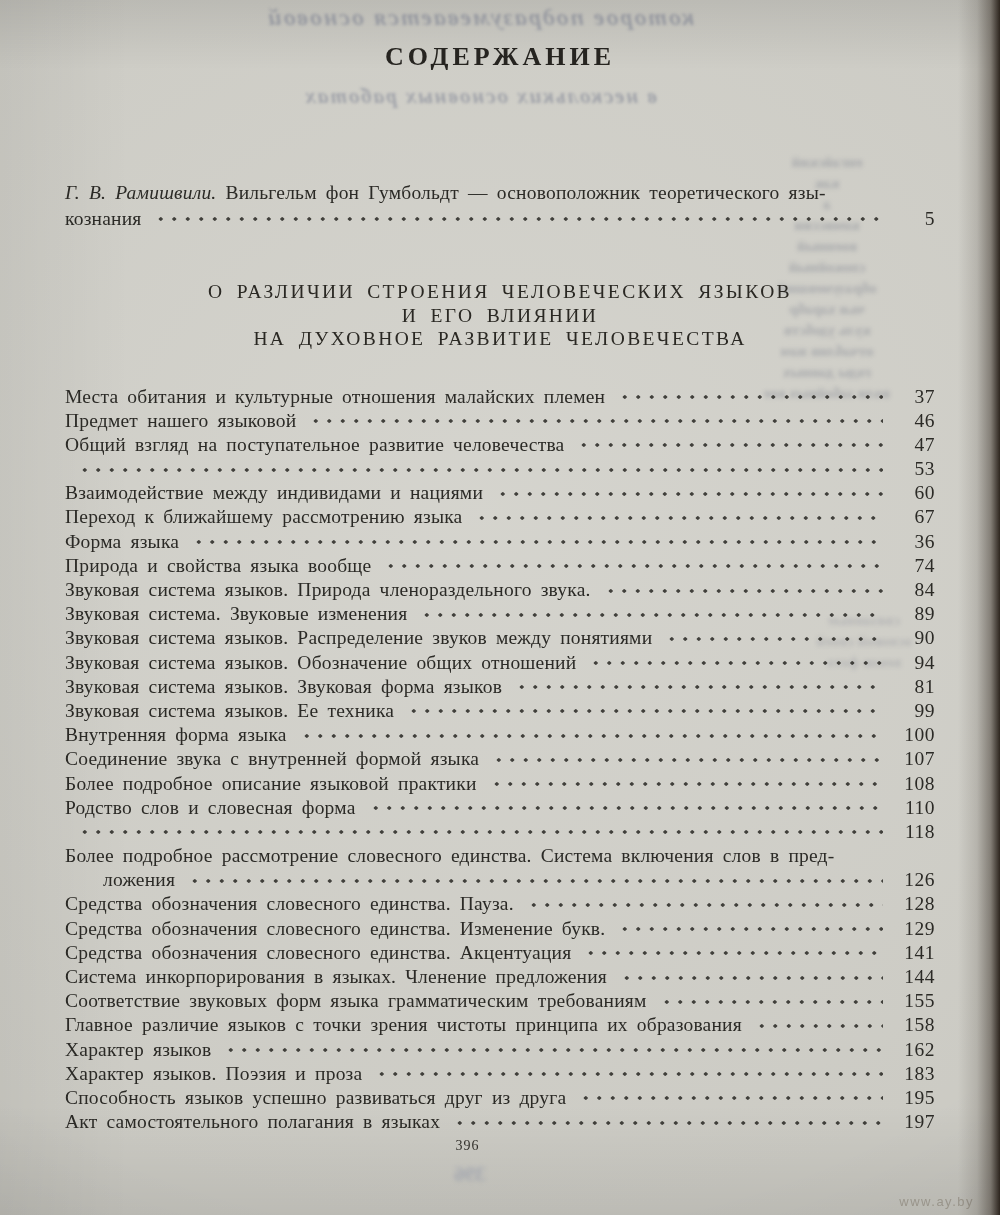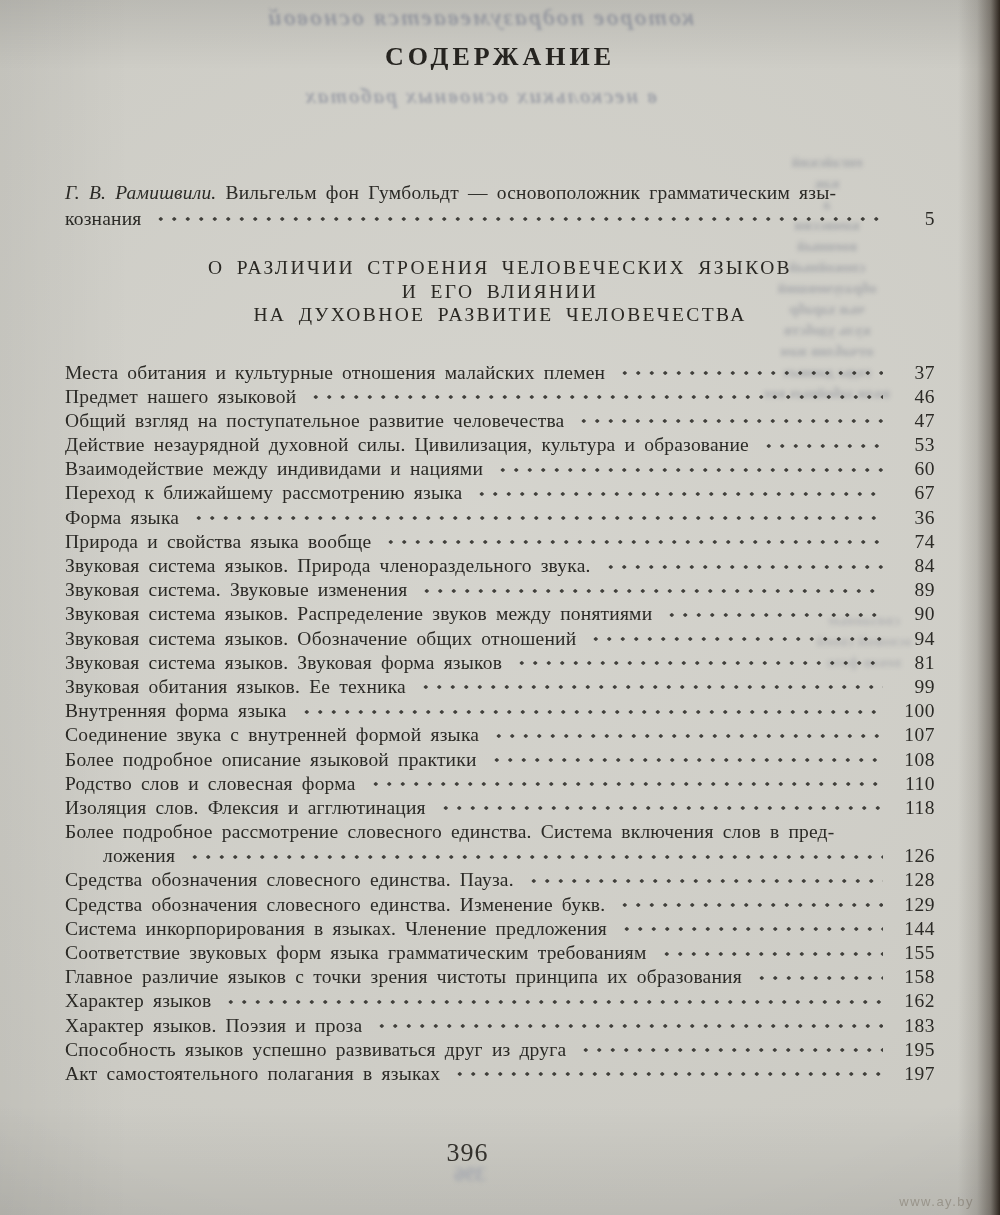--- a/index.html
+++ b/index.html
@@ -51,30 +51,30 @@
   .author-name{font-style:italic;}
   .row{display:flex;align-items:flex-start;}
   .row .label{white-space:nowrap;}
   .leader{
     flex:1;min-width:14px;height:1em;margin:0 10px 0 10px;align-self:baseline;
     background-image:radial-gradient(circle, rgba(43,42,38,0.88) 1.5px, rgba(43,42,38,0) 1.9px);
     background-size:13.5px 6px;background-repeat:repeat-x;background-position:3px calc(100% - 4px);
   }
   .pagenum{flex:none;min-width:42px;text-align:right;letter-spacing:0.5px;}
   .heading{
-    margin-top:24px;text-align:center;font-size:19.5px;line-height:23.5px;
+    margin-top:48px;text-align:center;font-size:19.5px;line-height:23.5px;
     letter-spacing:2.4px;color:#2a2823;word-spacing:5px;
   }
   .toc{margin-top:34px;font-size:19.5px;word-spacing:4px;letter-spacing:0.2px;}
   .toc .row, .toc .row-full{height:24.2px;line-height:24.2px;}
   .toc .row-full{white-space:nowrap;}
   .indent{padding-left:38px;}
   .folio{
     position:absolute;top:1138px;left:0;right:65px;text-align:center;
-    font-size:26px;letter-spacing:1px;color:#33312c;
+    font-size:14px;letter-spacing:1px;color:#33312c;
   }
   .watermark{
     position:absolute;right:26px;bottom:6px;
     font-family:"Liberation Sans","DejaVu Sans",sans-serif;
     font-size:13px;letter-spacing:1.5px;color:rgba(125,118,105,0.55);
   }
 </style>
 </head>
 <body>
 
@@ -99,21 +99,21 @@
   <div class="bleed-col bleed-col-mid" id="bleedcol-mid">
       <div>связанные</div>
       <div>основой  своей</div>
       <div>веков  фото</div>
     </div>
 
   <div class="content">
     <h1 class="title">СОДЕРЖАНИЕ</h1>
 
     <div class="author-block">
-      <div class="row-full"><span class="author-name">Г. В. Рамишвили.</span> <span>Вильгельм фон Гумбольдт — основоположник грамматическим язы-</span></div>
+      <div class="row-full"><span class="author-name">Г. В. Рамишвили.</span> <span>Вильгельм фон Гумбольдт — основоположник теоретического язы-</span></div>
       <div class="row">
         <span class="label">кознания</span>
         <span class="leader"></span>
         <span class="pagenum">5</span>
       </div>
     </div>
 
     <div class="heading">
       <div>О РАЗЛИЧИИ СТРОЕНИЯ ЧЕЛОВЕЧЕСКИХ ЯЗЫКОВ</div>
       <div>И ЕГО ВЛИЯНИИ</div>
@@ -130,21 +130,20 @@
           <span class="label">Предмет нашего языковой</span>
           <span class="leader"></span>
           <span class="pagenum">46</span>
         </div>
         <div class="row">
           <span class="label">Общий взгляд на поступательное развитие человечества</span>
           <span class="leader"></span>
           <span class="pagenum">47</span>
         </div>
         <div class="row">
-          <span class="label">Действие незаурядной духовной силы. Цивилизация, культура и образование</span>
           <span class="leader"></span>
           <span class="pagenum">53</span>
         </div>
         <div class="row">
           <span class="label">Взаимодействие между индивидами и нациями</span>
           <span class="leader"></span>
           <span class="pagenum">60</span>
         </div>
         <div class="row">
           <span class="label">Переход к ближайшему рассмотрению языка</span>
@@ -180,21 +179,21 @@
           <span class="label">Звуковая система языков. Обозначение общих отношений</span>
           <span class="leader"></span>
           <span class="pagenum">94</span>
         </div>
         <div class="row">
           <span class="label">Звуковая система языков. Звуковая форма языков</span>
           <span class="leader"></span>
           <span class="pagenum">81</span>
         </div>
         <div class="row">
-          <span class="label">Звуковая обитания языков. Ее техника</span>
+          <span class="label">Звуковая система языков. Ее техника</span>
           <span class="leader"></span>
           <span class="pagenum">99</span>
         </div>
         <div class="row">
           <span class="label">Внутренняя форма языка</span>
           <span class="leader"></span>
           <span class="pagenum">100</span>
         </div>
         <div class="row">
           <span class="label">Соединение звука с внутренней формой языка</span>
@@ -205,39 +204,43 @@
           <span class="label">Более подробное описание языковой практики</span>
           <span class="leader"></span>
           <span class="pagenum">108</span>
         </div>
         <div class="row">
           <span class="label">Родство слов и словесная форма</span>
           <span class="leader"></span>
           <span class="pagenum">110</span>
         </div>
         <div class="row">
-          <span class="label">Изоляция слов. Флексия и агглютинация</span>
           <span class="leader"></span>
           <span class="pagenum">118</span>
         </div>
         <div class="row-full"><span class="label">Более подробное рассмотрение словесного единства. Система включения слов в пред-</span></div>
         <div class="row">
           <span class="label indent">ложения</span>
           <span class="leader"></span>
           <span class="pagenum">126</span>
         </div>
         <div class="row">
           <span class="label">Средства обозначения словесного единства. Пауза.</span>
           <span class="leader"></span>
           <span class="pagenum">128</span>
         </div>
         <div class="row">
           <span class="label">Средства обозначения словесного единства. Изменение букв.</span>
           <span class="leader"></span>
           <span class="pagenum">129</span>
+        </div>
+        <div class="row">
+          <span class="label">Средства обозначения словесного единства. Акцентуация</span>
+          <span class="leader"></span>
+          <span class="pagenum">141</span>
         </div>
         <div class="row">
           <span class="label">Система инкорпорирования в языках. Членение предложения</span>
           <span class="leader"></span>
           <span class="pagenum">144</span>
         </div>
         <div class="row">
           <span class="label">Соответствие звуковых форм языка грамматическим требованиям</span>
           <span class="leader"></span>
           <span class="pagenum">155</span>

